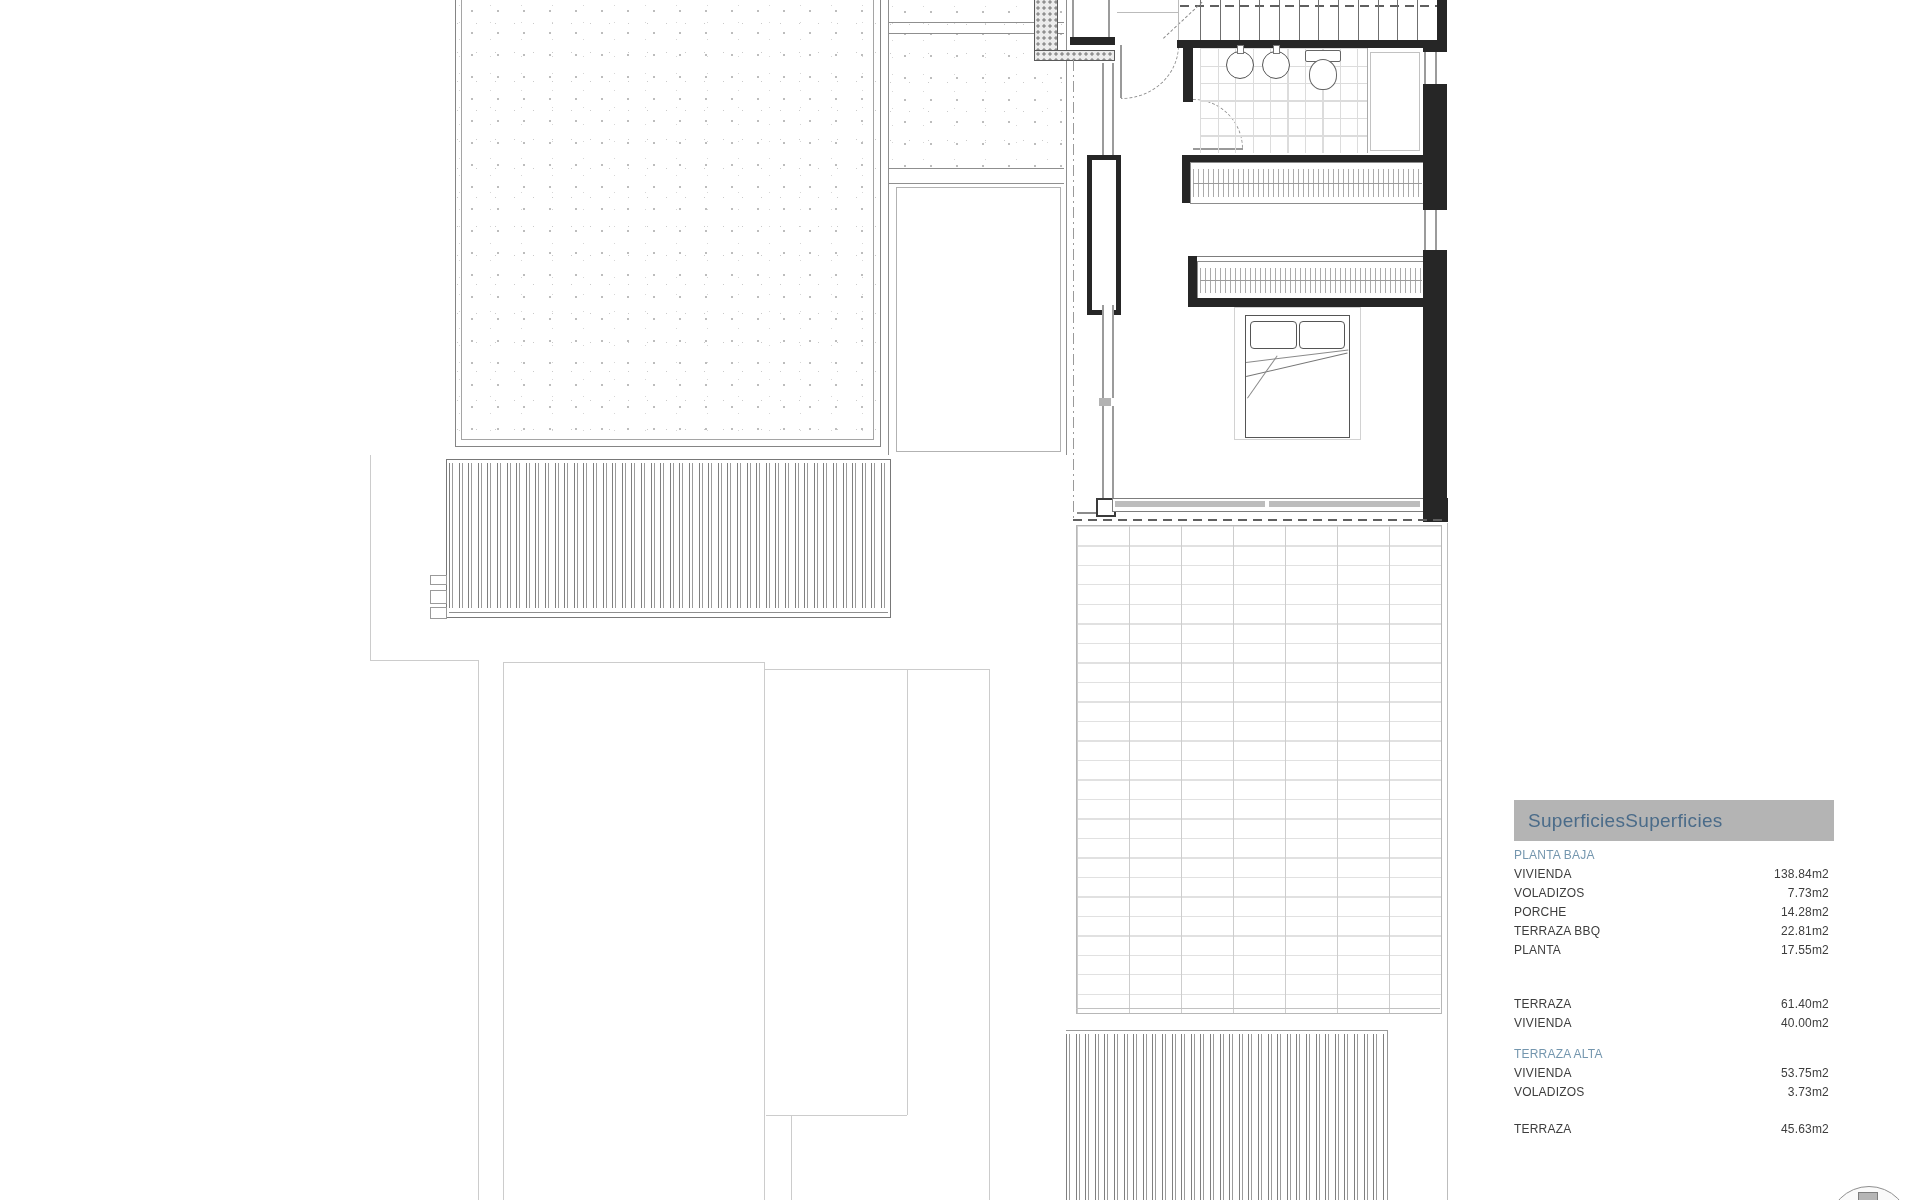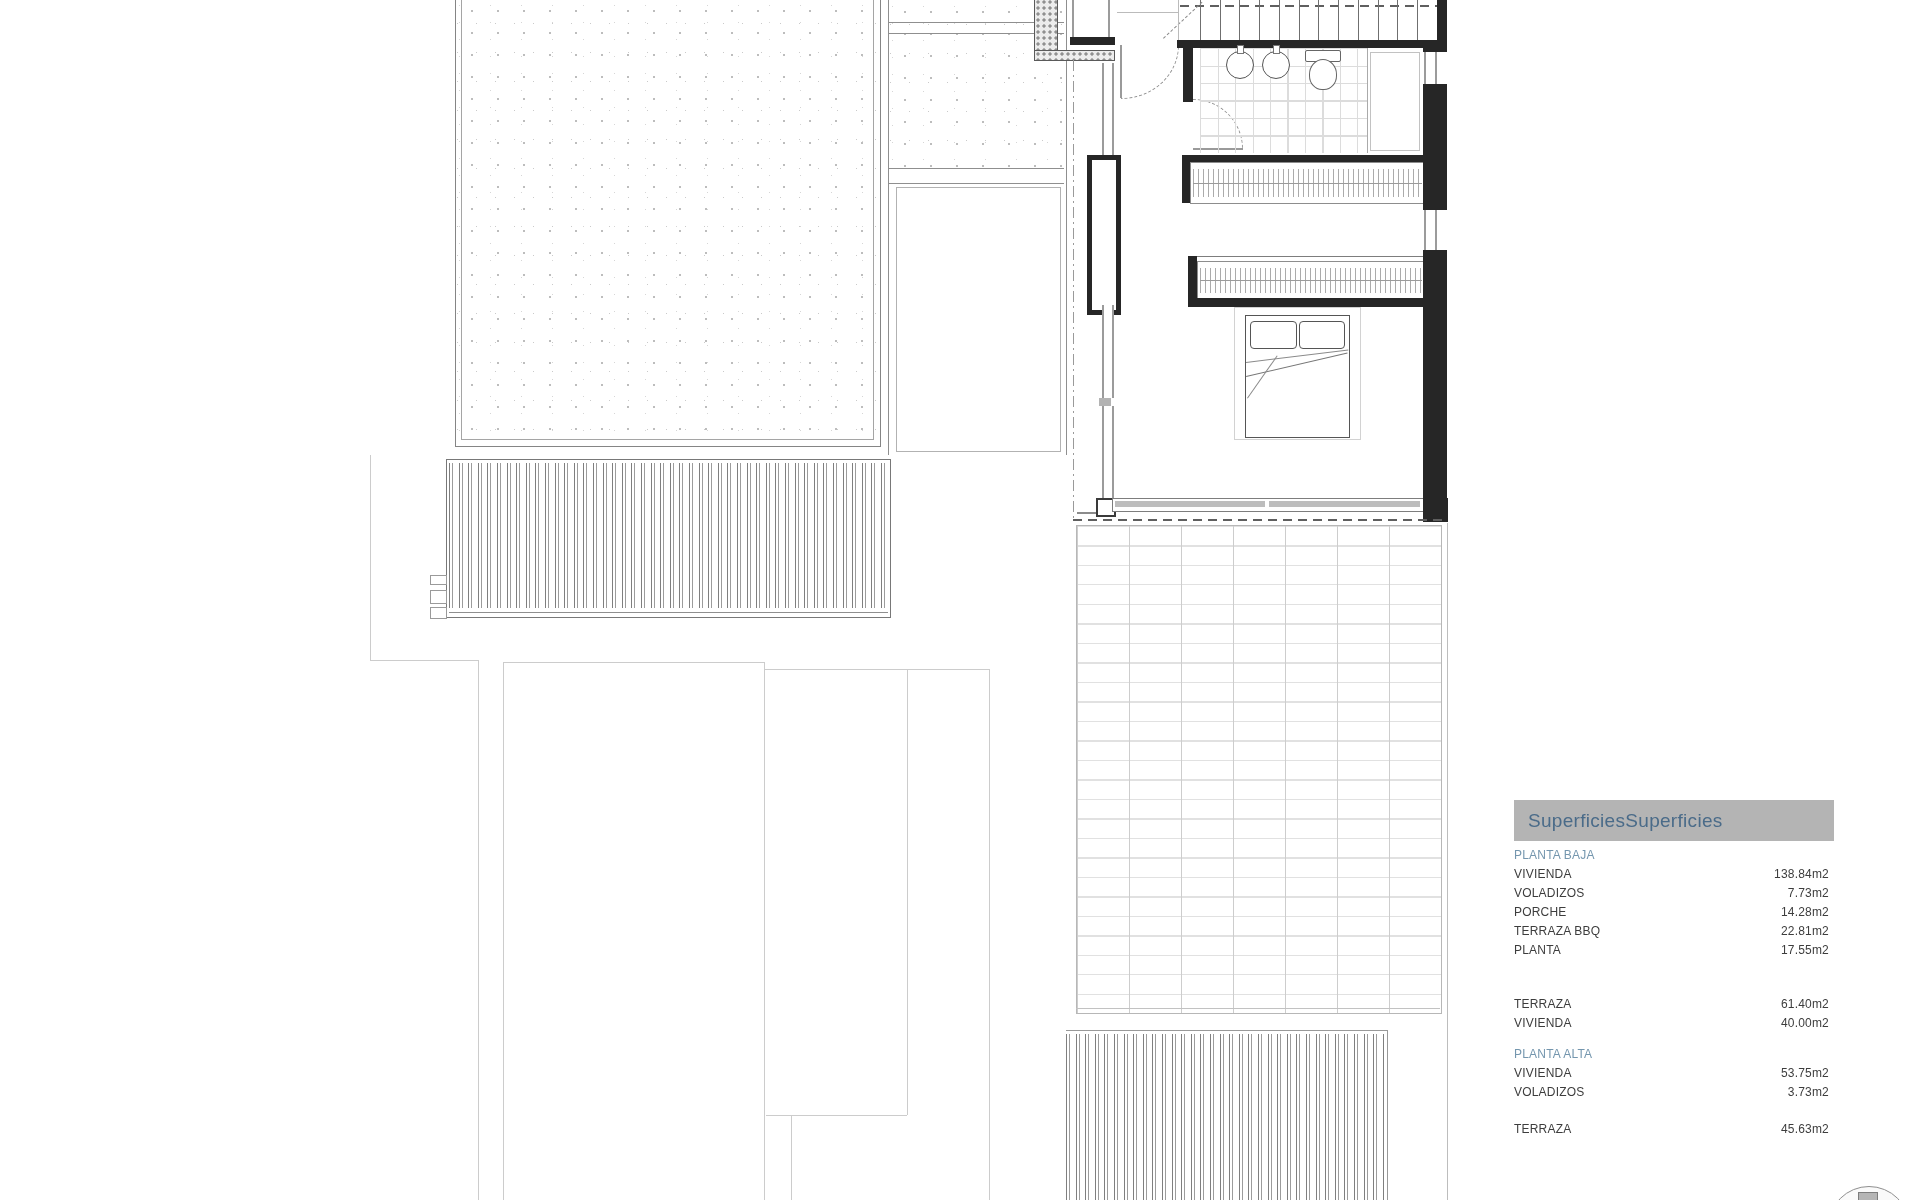--- a/index.html
+++ b/index.html
@@ -194,21 +194,21 @@
     </div>
     <div class="trow gap35">
       <span>TERRAZA</span>
       <span>61.40m2</span>
     </div>
     <div class="trow">
       <span>VIVIENDA</span>
       <span>40.00m2</span>
     </div>
     <div class="trow section gap12">
-      <span>PLANTA ALTA</span>
+      <span>TERRAZA ALTA</span>
       <span></span>
     </div>
     <div class="trow">
       <span>VIVIENDA</span>
       <span>53.75m2</span>
     </div>
     <div class="trow">
       <span>VOLADIZOS</span>
       <span>3.73m2</span>
     </div>

